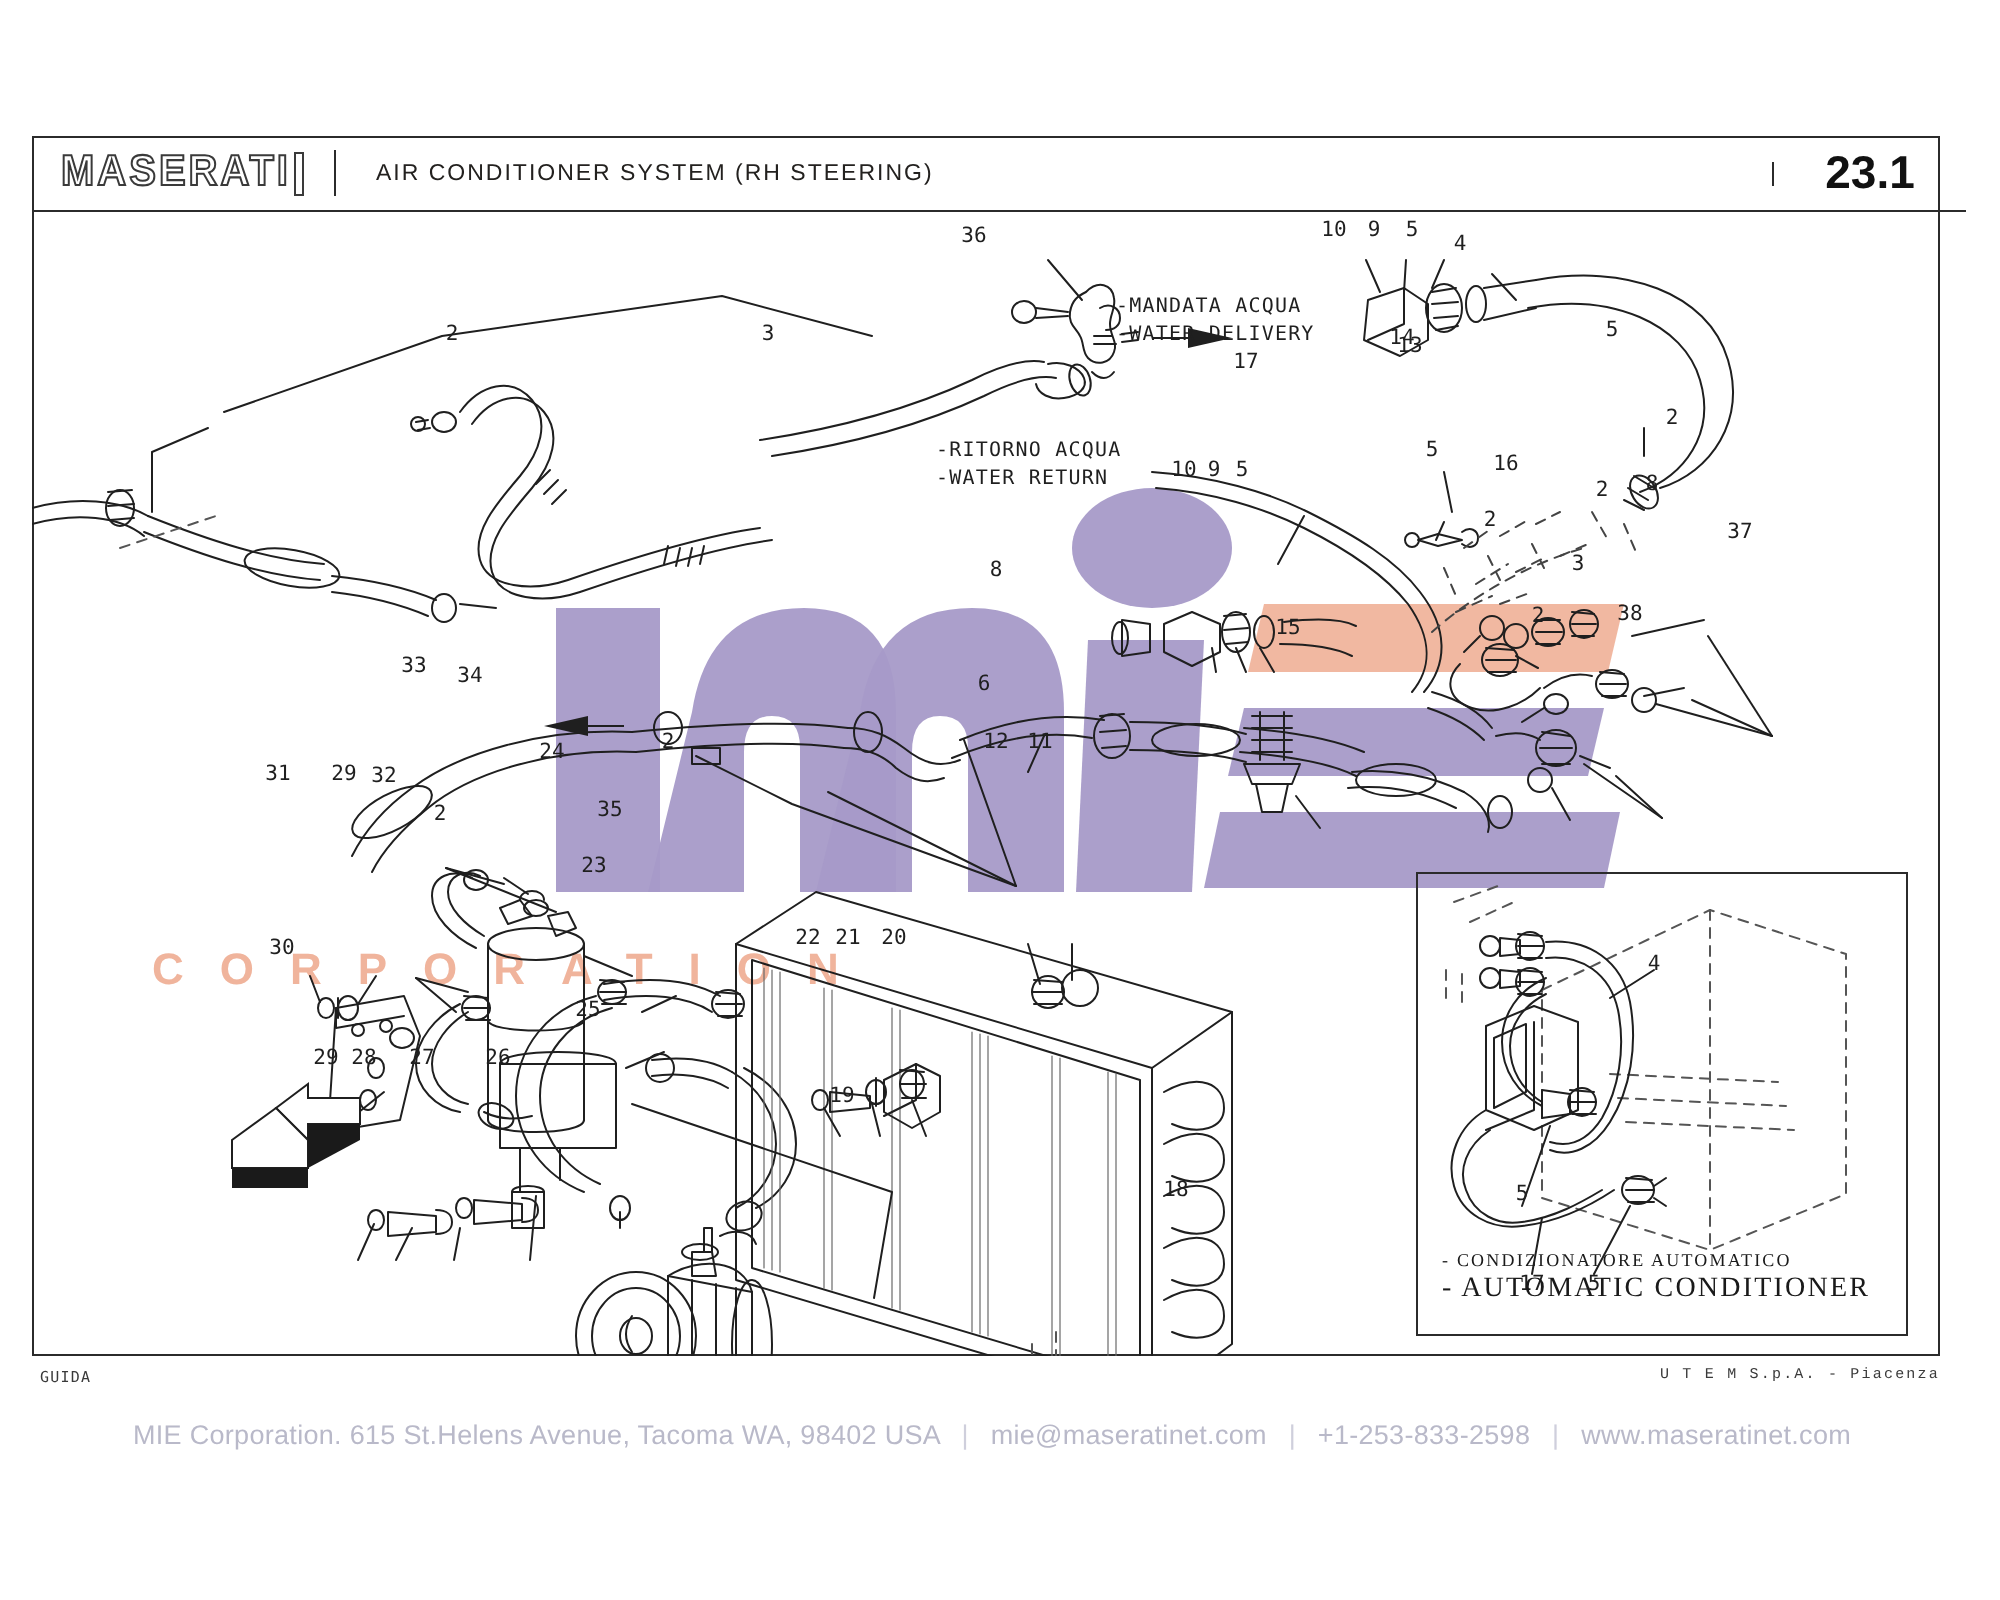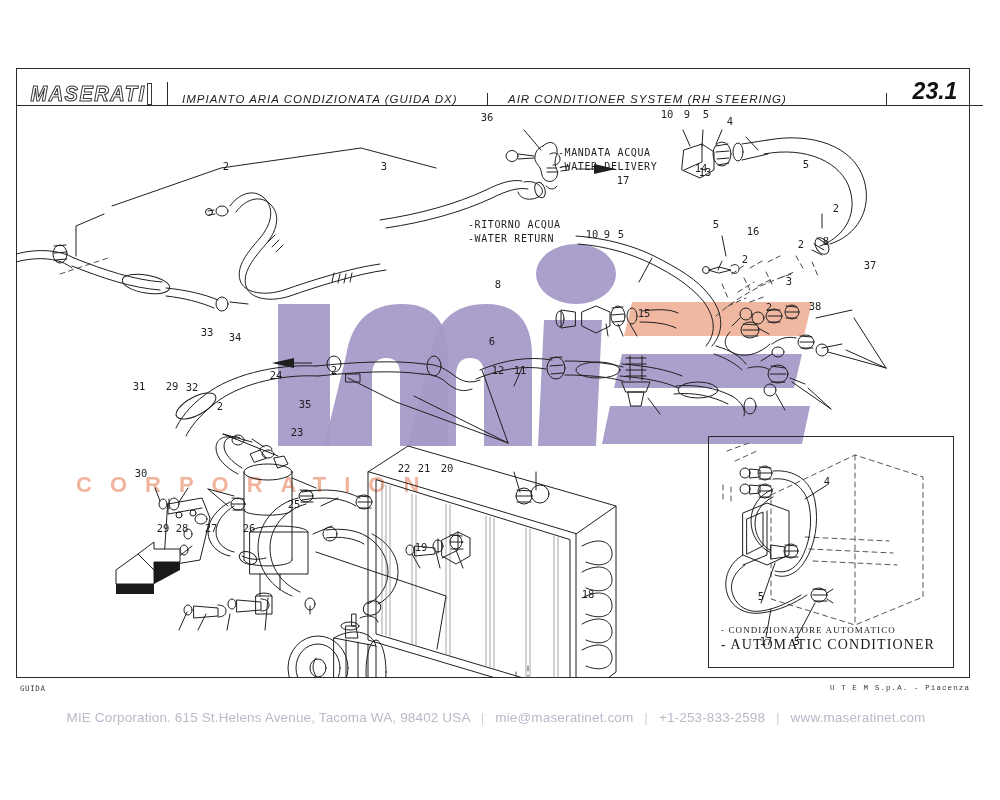--- a/index.html
+++ b/index.html
@@ -12,21 +12,21 @@
   .page{position:absolute;left:0;top:0;width:1000px;height:800px;background:#fff;}
 
   
   .frame{
     position:absolute;left:16px;top:68px;width:954px;height:610px;
     border:1.4px solid #2b2b2b;box-sizing:border-box;background:transparent;
   }
   .titleblock{
     position:absolute;left:16px;top:68px;width:967px;height:38px;
     border-bottom:1.4px solid #2b2b2b;box-sizing:border-box;
-    display:flex;align-items:flex-end;font-style:italic;
+    display:flex;align-items:center;
   }
   .tb-cell{display:flex;align-items:center;box-sizing:border-box;}
   .tb-logo{width:152px;justify-content:center;border-right:1.4px solid #2b2b2b;}
   .tb-it{flex:0 0 320px;border-right:1.4px solid #2b2b2b;padding-left:14px;}
   .tb-en{flex:1 1 auto;border-right:1.4px solid #2b2b2b;padding-left:20px;}
   .tb-tav{width:88px;flex-direction:column;justify-content:center;padding-left:8px;}
   .tb-num{width:96px;justify-content:center;}
 
   .tb-it .txt,.tb-en .txt{
     font-size:11.5px;letter-spacing:1.0px;color:#23211f;white-space:nowrap;
@@ -85,23 +85,20 @@
 <body>
 
 <div class="page">
 
   <div class="titleblock">
     <div class="tb-cell tb-logo">
       <div class="maserati-wrap">
         <span class="maserati">MASERATI</span>
         <span class="mas-bar"></span>
       </div>
-    </div>
-    <div class="tb-cell tb-it">
-      <span class="txt">IMPIANTO ARIA CONDIZIONATA (GUIDA DX)</span>
     </div>
     <div class="tb-cell tb-en">
       <span class="txt">AIR CONDITIONER SYSTEM (RH STEERING)</span>
     </div>
     <div class="tb-cell tb-num">
       <span class="n">23.1</span>
     </div>
   </div>
 
   <div class="frame"></div>

